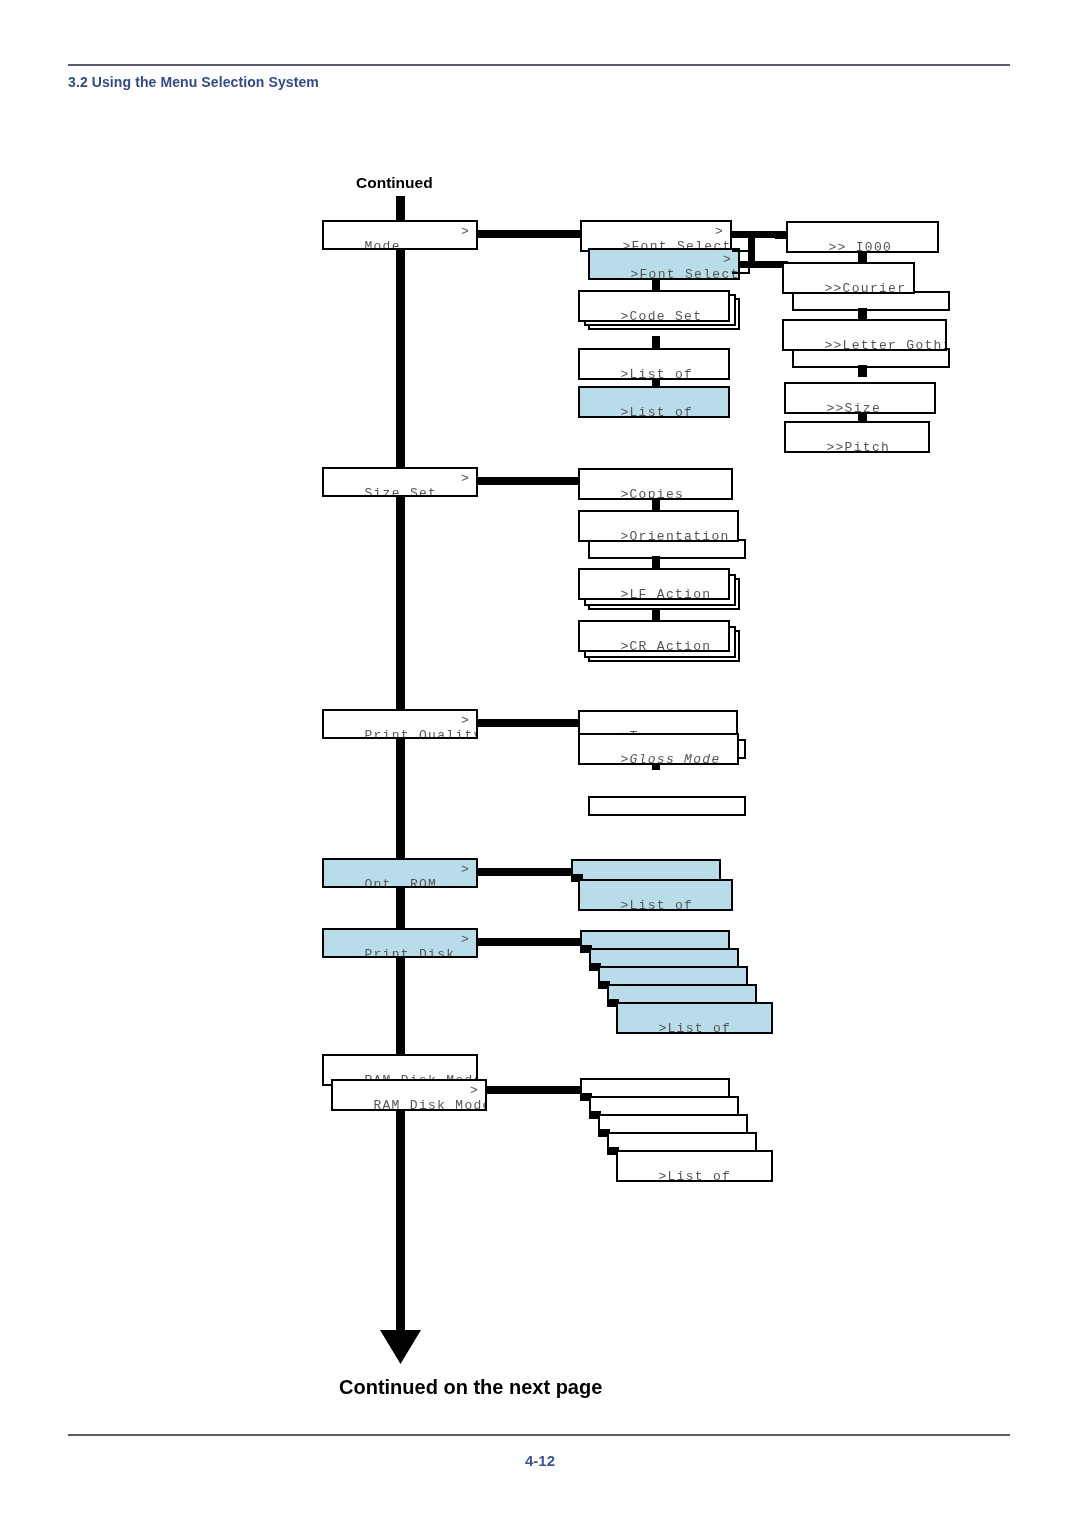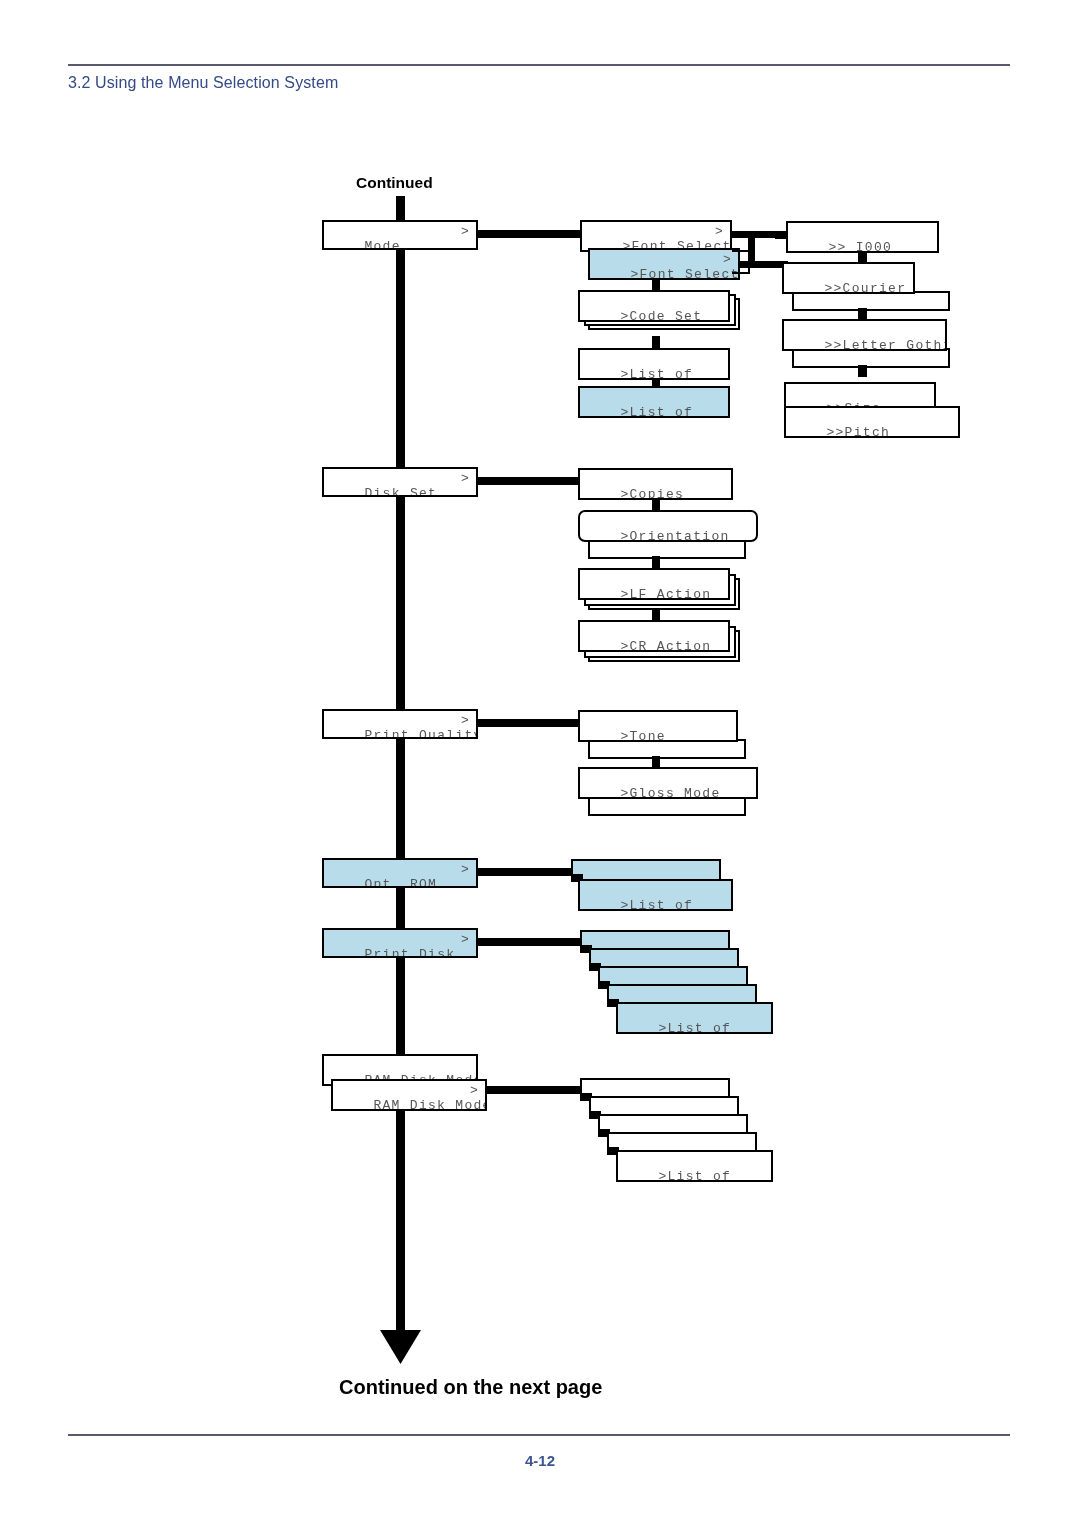--- a/index.html
+++ b/index.html
@@ -23,22 +23,22 @@
     height: 2px;
     background: #5a5a6e;
   }
   .rule-top   { top: 64px; }
   .rule-bot   { top: 1434px; }
 
   .section-head {
     position: absolute;
     left: 68px;
     top: 74px;
-    font-size: 16px;
-    font-weight: normal;
+    font-size: 14px;
+    font-weight: bold;
     color: #334a86;
     letter-spacing: 0.1px;
     white-space: nowrap;
   }
   .page-number {
     position: absolute;
     left: 0;
     top: 1452px;
     width: 1080px;
     text-align: center;
@@ -182,36 +182,36 @@
   <div class="lcd" style="left:792px; top:349px; width:158px; height:19px; border:none; background:transparent; padding-top:1px;">
     
   </div>
   <div class="bar" style="left:858px; top:365px; width:9px; height:12px;"></div>
 
   <div class="lcd" style="left:784px; top:382px; width:152px; height:32px;">
     <span>&gt;&gt;Size</span>
   </div>
   <div class="bar" style="left:858px; top:412px; width:9px; height:11px;"></div>
 
-  <div class="lcd" style="left:784px; top:406px; width:176px; height:32px;">
+  <div class="lcd" style="left:784px; top:421px; width:146px; height:32px;">
     <span>&gt;&gt;Pitch</span>
   </div>
 
   <div class="bar" style="left:477px; top:477px; width:105px; height:8px;"></div>
   <div class="lcd" style="left:322px; top:467px; width:156px; height:30px;">
-    <span>Disk Set</span><span class="arrow">&gt;</span>
+    <span>Size Set</span><span class="arrow">&gt;</span>
   </div>
 
   <div class="lcd" style="left:578px; top:468px; width:155px; height:32px;">
     <span>&gt;Copies</span>
   </div>
   <div class="bar" style="left:652px; top:498px; width:8px; height:14px;"></div>
 
   <div class="ghost" style="left:588px; top:539px; width:158px; height:20px;"></div>
-  <div class="lcd" style="left:578px; top:510px; width:180px; height:32px;border-radius:7px;">
+  <div class="lcd" style="left:578px; top:510px; width:161px; height:32px;">
     <span>&gt;Orientation</span>
   </div>
   <div class="lcd" style="left:588px; top:540px; width:158px; height:19px; border:none; background:transparent; padding-top:1px;">
     
   </div>
   <div class="bar" style="left:652px; top:556px; width:8px; height:14px;"></div>
 
   <div class="ghost" style="left:588px; top:578px; width:152px; height:32px;"></div>
   <div class="ghost" style="left:584px; top:574px; width:152px; height:32px;"></div>
   <div class="lcd" style="left:578px; top:568px; width:152px; height:32px;">
@@ -233,21 +233,21 @@
   <div class="ghost" style="left:588px; top:739px; width:158px; height:20px;"></div>
   <div class="lcd" style="left:578px; top:710px; width:160px; height:32px;">
     <span>&gt;Tone</span>
   </div>
   <div class="lcd" style="left:588px; top:740px; width:158px; height:19px; border:none; background:transparent; padding-top:1px;">
     
   </div>
   <div class="bar" style="left:652px; top:756px; width:8px; height:14px;"></div>
 
   <div class="ghost" style="left:588px; top:796px; width:158px; height:20px;"></div>
-  <div class="lcd" style="left:578px; top:767px; width:180px; height:32px;">
+  <div class="lcd" style="left:578px; top:733px; width:161px; height:32px;font-style:italic;">
     <span>&gt;Gloss Mode</span>
   </div>
   <div class="lcd" style="left:588px; top:797px; width:158px; height:19px; border:none; background:transparent; padding-top:1px;">
     
   </div>
 
   <div class="bar" style="left:477px; top:868px; width:100px; height:8px;"></div>
   <div class="lcd blue" style="left:322px; top:858px; width:156px; height:30px;">
     <span>Opt. ROM</span><span class="arrow">&gt;</span>
   </div>

